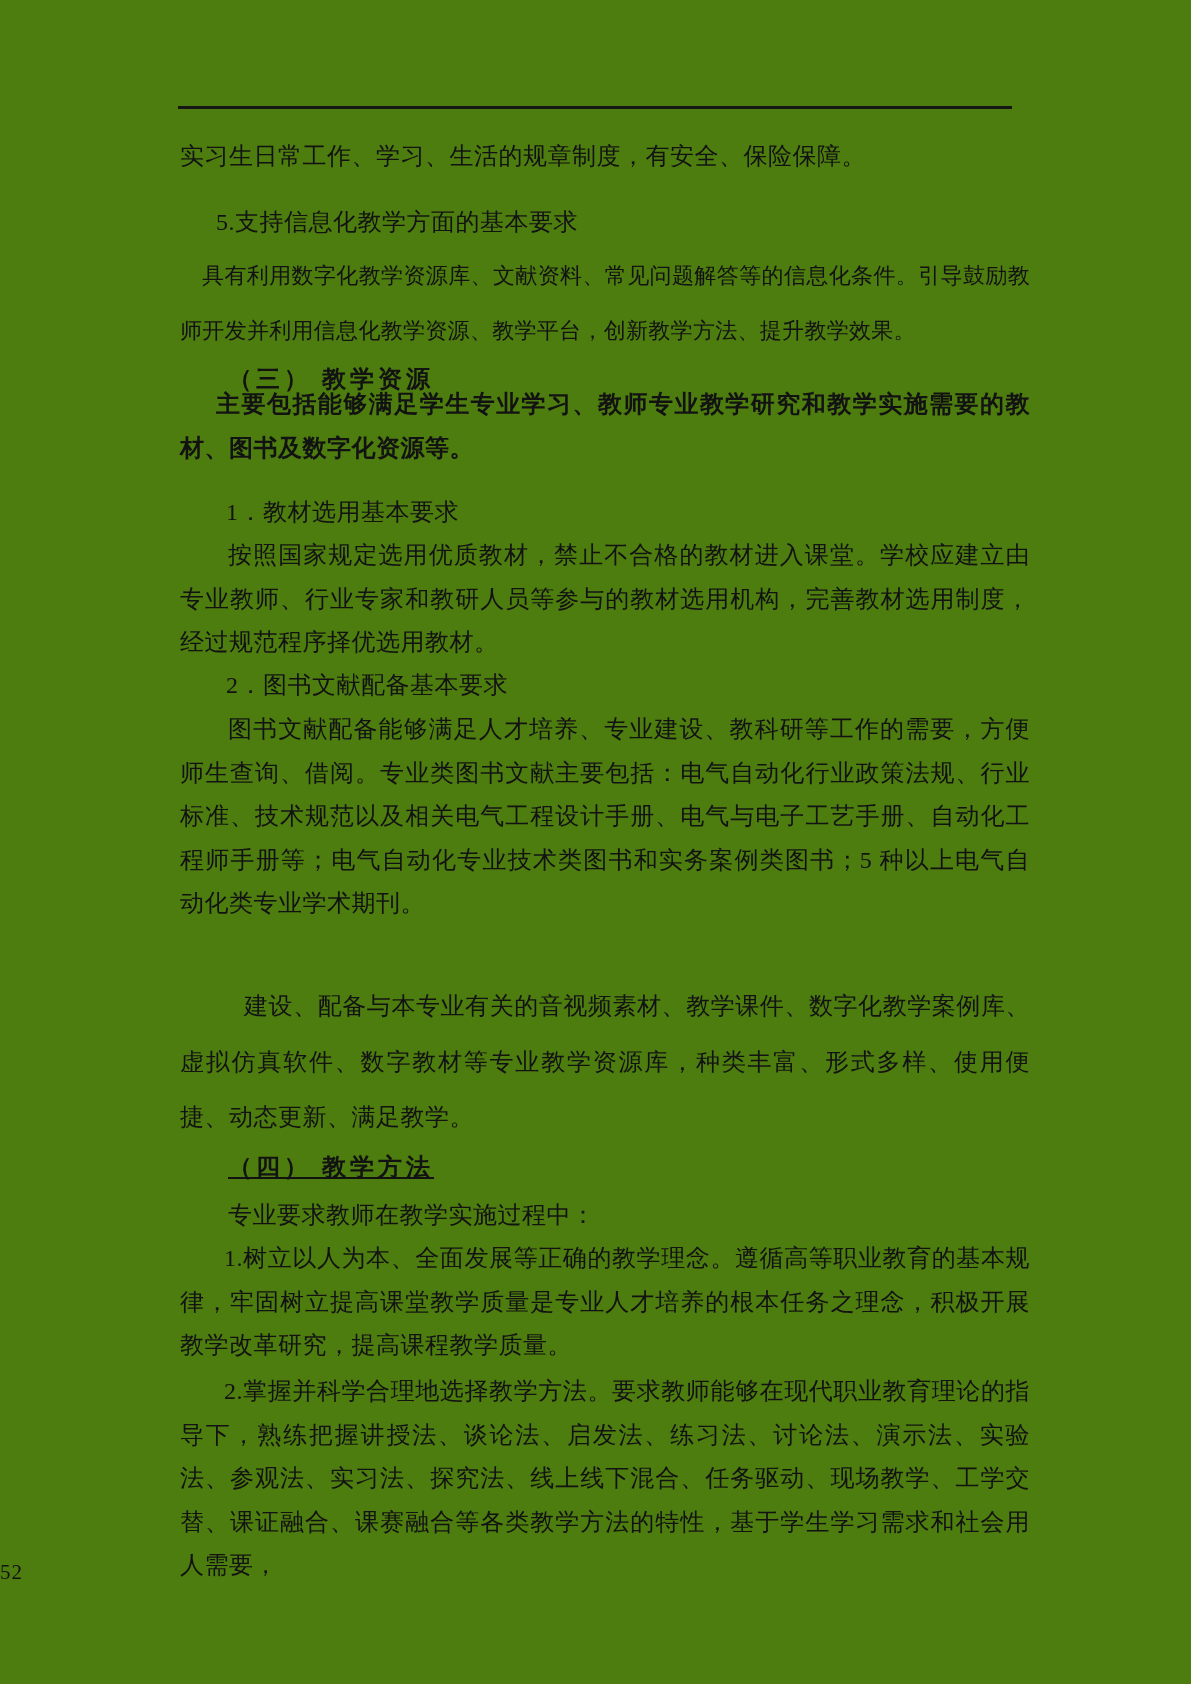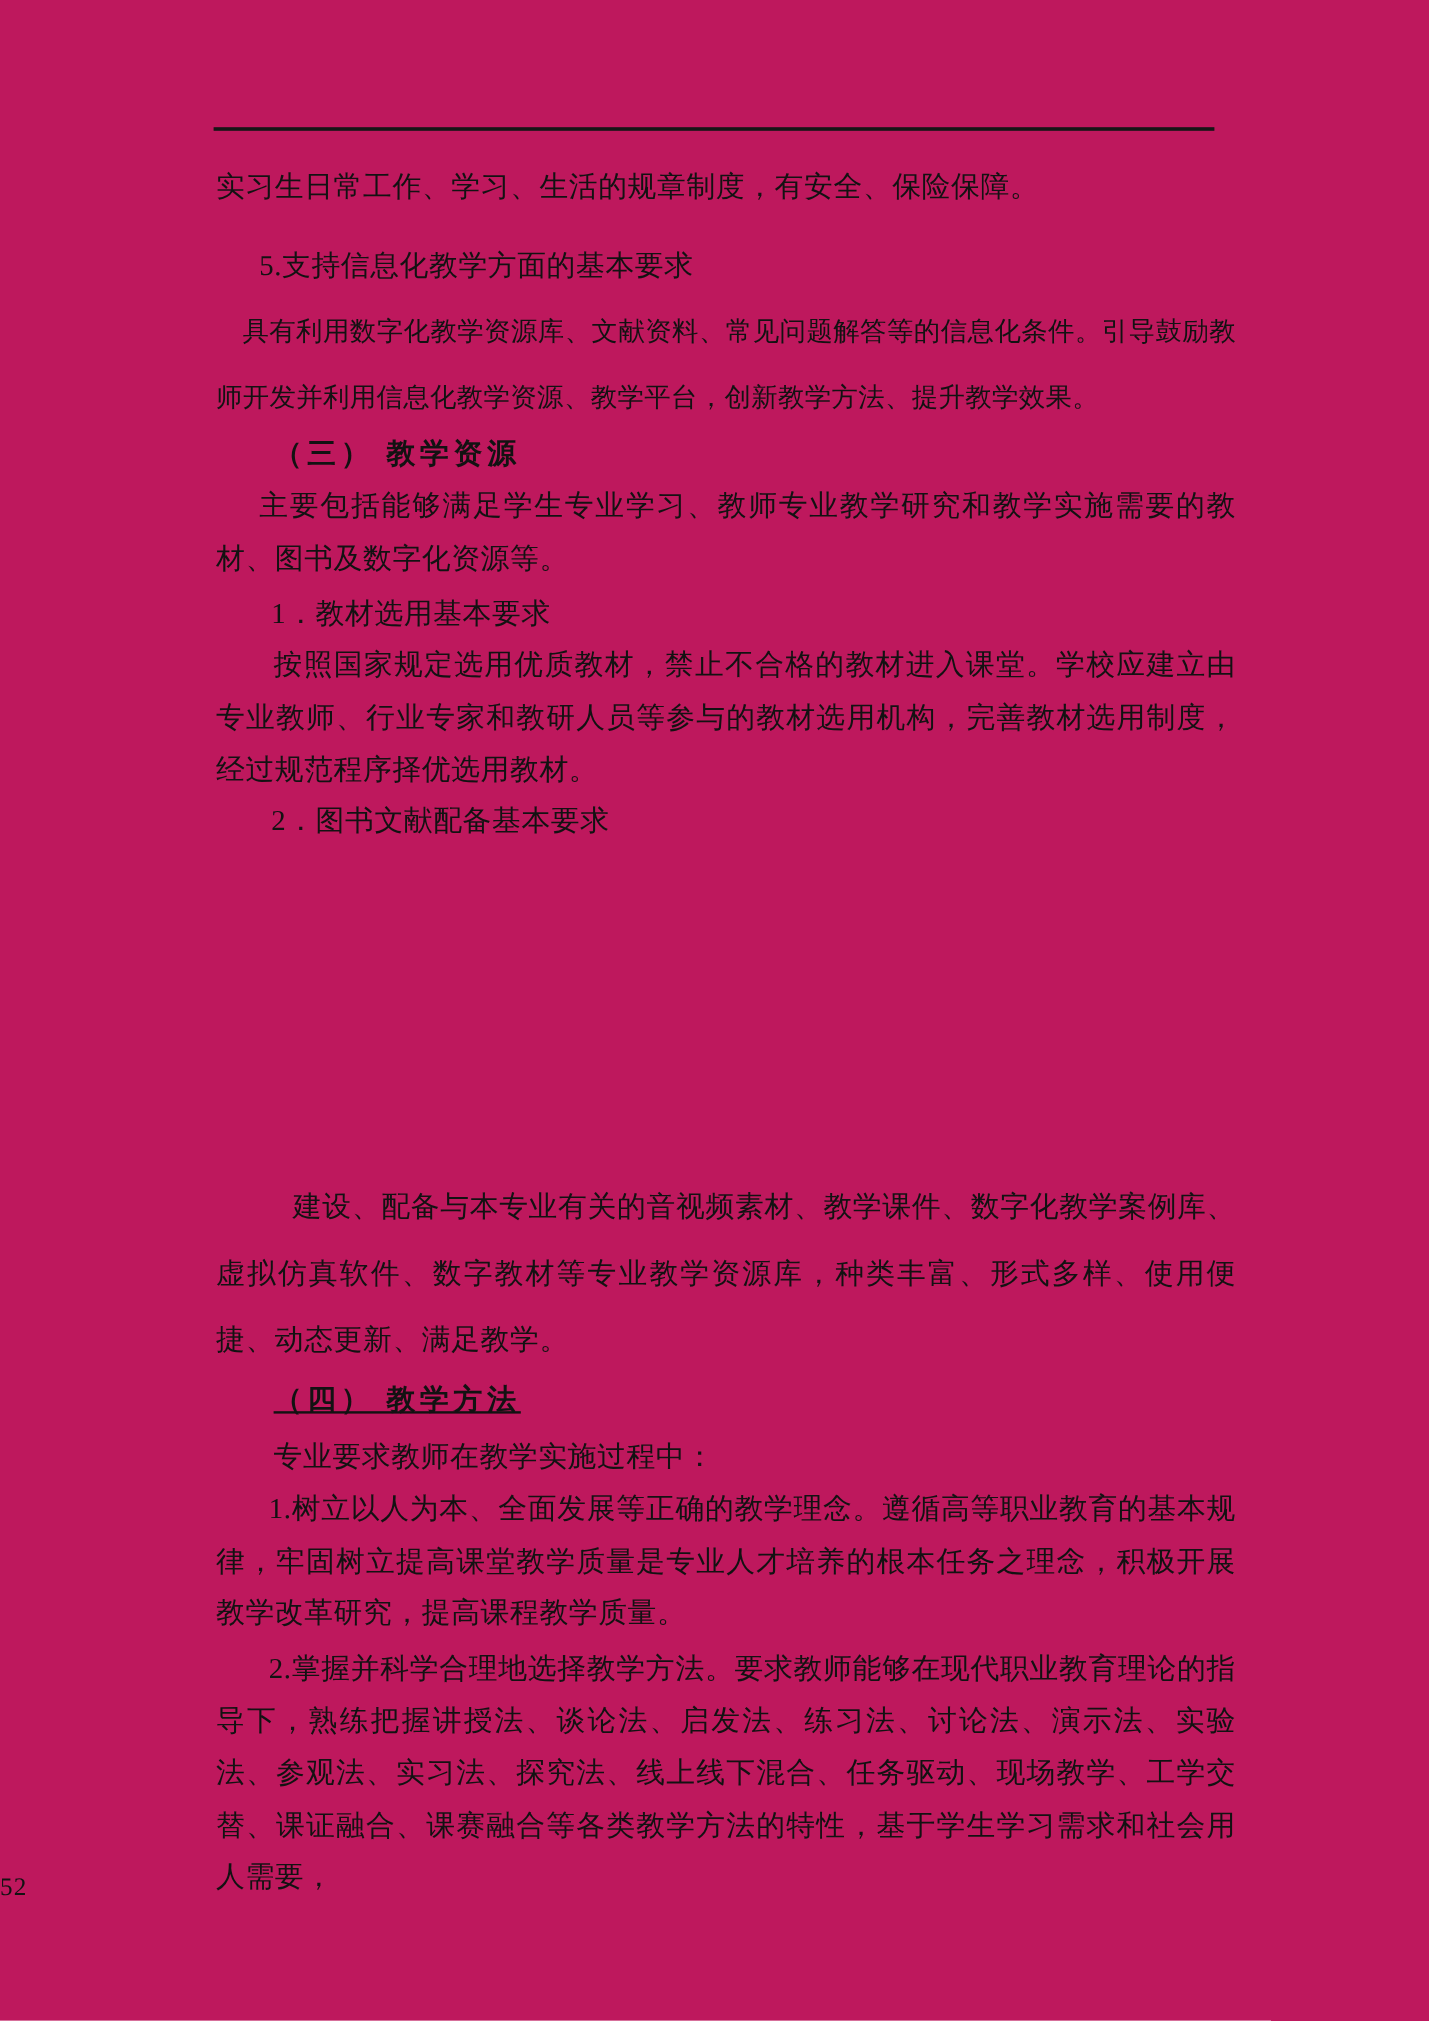--- a/index.html
+++ b/index.html
@@ -1,20 +1,20 @@
 <!DOCTYPE html>
 <html><head>
 <meta charset="utf-8">
 <style>
   html,body{margin:0;padding:0;background:#ffffff;}
   .page{
     position:relative;
     width:1191px;
     height:1684px;
-    background:#be185d;
+    background:#4d7c0f;
     font-family:"Liberation Serif","DejaVu Serif",serif;
     color:#121212;
     overflow:hidden;
   }
   .header-rule{
     position:absolute;
     left:178px;
     top:106px;
     width:834px;
     height:3px;
@@ -47,21 +47,21 @@
     font-size:24px;
     line-height:40px;
     font-weight:700;
     letter-spacing:4px;
     text-align:left;
   }
   .p-intro{top:135px;}
   .p-item5-head{top:201px;text-indent:36px;}
   .p-item5-body{top:248px;text-indent:22px;}
   .h-section3{top:359px;text-indent:48px;}
-  .p-sec3-intro{top:401px;text-indent:36px;}
+  .p-sec3-intro{top:383px;text-indent:36px;font-weight:bold;}
   .p-item1-head{top:491px;text-indent:46px;}
   .p-item1-body{top:534px;text-indent:48px;}
   .p-item2-head{top:664px;text-indent:46px;}
   .p-item2-body{top:708px;text-indent:48px;}
   .p-item3-head{top:927px;text-indent:46px;}
   .p-item3-body{top:979px;text-indent:64px;}
   .h-section4{top:1147px;text-indent:48px;text-decoration:underline;}
   .p-sec4-intro{top:1194px;text-indent:48px;}
   .p-method1{top:1237px;text-indent:44px;}
   .p-method2{top:1370px;text-indent:44px;}
@@ -92,20 +92,21 @@
   <h3 class="kaiti-heading h-section3">（三） 教学资源</h3>
 
   <p class="para p-sec3-intro">主要包括能够满足学生专业学习、教师专业教学研究和教学实施需要的教材、图书及数字化资源等。</p>
 
   <p class="para single p-item1-head">1．教材选用基本要求</p>
 
   <p class="para p-item1-body">按照国家规定选用优质教材，禁止不合格的教材进入课堂。学校应建立由专业教师、行业专家和教研人员等参与的教材选用机构，完善教材选用制度，经过规范程序择优选用教材。</p>
 
   <p class="para single p-item2-head">2．图书文献配备基本要求</p>
 
+  <p class="para p-item2-body">图书文献配备能够满足人才培养、专业建设、教科研等工作的需要，方便师生查询、借阅。专业类图书文献主要包括：电气自动化行业政策法规、行业标准、技术规范以及相关电气工程设计手册、电气与电子工艺手册、自动化工程师手册等；电气自动化专业技术类图书和实务案例类图书；5 种以上电气自动化类专业学术期刊。</p>
 
 
   <p class="para loose p-item3-body">建设、配备与本专业有关的音视频素材、教学课件、数字化教学案例库、虚拟仿真软件、数字教材等专业教学资源库，种类丰富、形式多样、使用便捷、动态更新、满足教学。</p>
 
   <h3 class="kaiti-heading h-section4">（四） 教学方法</h3>
 
   <p class="para single p-sec4-intro">专业要求教师在教学实施过程中：</p>
 
   <p class="para p-method1">1.树立以人为本、全面发展等正确的教学理念。遵循高等职业教育的基本规律，牢固树立提高课堂教学质量是专业人才培养的根本任务之理念，积极开展教学改革研究，提高课程教学质量。</p>
 

